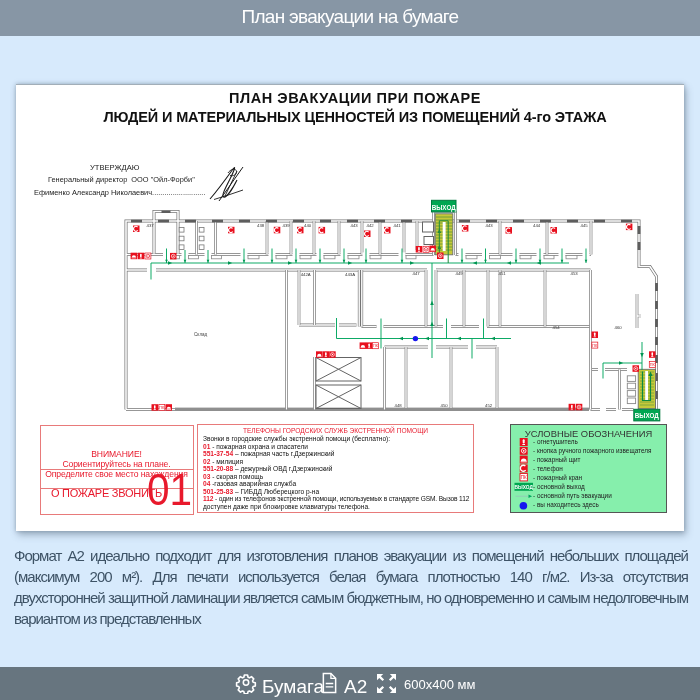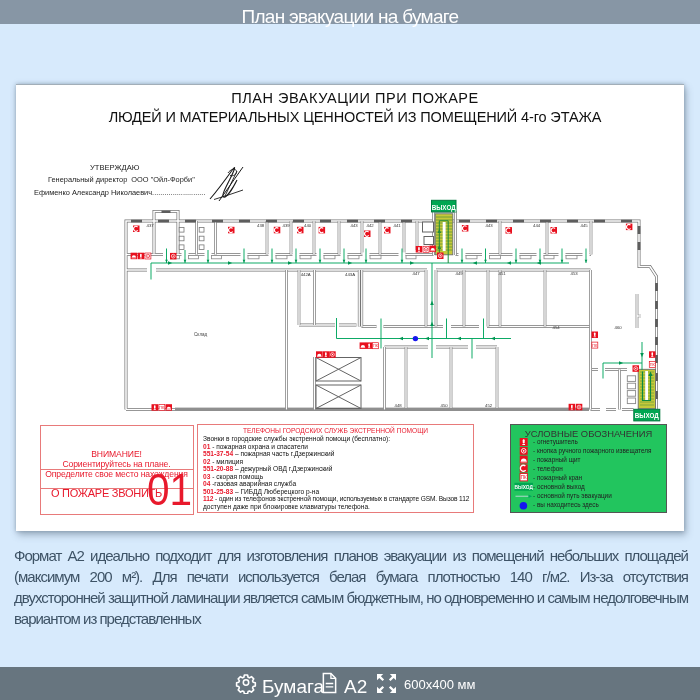--- a/index.html
+++ b/index.html
@@ -1,31 +1,31 @@
 <!DOCTYPE html>
 <html><head><meta charset="utf-8">
 <style>
 html,body{margin:0;padding:0}
 body{width:700px;height:700px;position:relative;background:#d7eafc;font-family:"Liberation Sans",sans-serif;overflow:hidden}
 .abs{position:absolute}
-#topbar{left:0;top:0;width:700px;height:24px;background:#8796a5;color:#fff;text-align:center;font-size:19px;letter-spacing:-0.7px;line-height:34px}
+#topbar{left:0;top:0;width:700px;height:36px;background:#8796a5;color:#fff;text-align:center;font-size:19px;letter-spacing:-0.7px;line-height:34px}
 #botbar{left:0;top:667px;width:700px;height:33px;background:#67757f;color:#fff}
 #card{left:16px;top:84px;width:668px;height:446px;background:#fff;border-top:1px solid #a2aeb8;box-shadow:0 0 4px rgba(90,110,130,.5),2px 4px 7px rgba(90,110,130,.45)}
-#titleblock{left:23px;top:89px;width:664px;text-align:center;color:#111;font-weight:normal;font-size:14.5px;letter-spacing:-0.1px;line-height:18.5px}
+#titleblock{left:23px;top:89px;width:664px;text-align:center;color:#111;font-weight:bold;font-size:14.5px;letter-spacing:-0.1px;line-height:18.5px}
 .sm{color:#222}
 #utv1{left:90px;top:163px;font-size:7.6px}
 #utv2{left:48px;top:174.7px;font-size:7.4px}
 #utv3{left:34px;top:188.4px;font-size:7.4px}
 #attbox1{left:39.5px;top:425px;width:152px;height:39px;border:1px solid #e87a7a;color:#e8192c;text-align:center;font-size:8.6px;letter-spacing:-0.1px;line-height:10.2px;padding-top:23px}
 #attbox2{left:39.5px;top:469px;width:152px;height:43.5px;border:1px solid #e87a7a;color:#e8192c}
 #fonebox{left:197px;top:424px;width:275px;height:87px;border:1px solid #e87a7a;font-size:6.6px;color:#111;white-space:nowrap}
 #fonebox .tt{color:#e8192c;text-align:center;font-size:6.6px;margin:2px 0 1px 0}
 #fonebox .ln{margin-left:5px;line-height:7.5px}
 #fonebox b{color:#e8192c}
-#legbox{left:510px;top:423.5px;width:155px;height:87px;border:1px solid #555;background:#22c55e}
+#legbox{left:510px;top:423.5px;width:155px;height:87px;border:1px solid #555;background:#86efac}
 #legbox .tt{text-align:center;color:#333;font-size:9.4px;margin-top:3.5px}
 .legtx{position:absolute;left:22px;font-size:6.4px;color:#222;white-space:nowrap}
 #para{left:14px;top:545px;width:674px;color:#3e5366;font-size:15px;letter-spacing:-1px;line-height:21px}
 #para div{text-align:justify;text-align-last:justify}
 #para div.last{text-align:left;text-align-last:left}
 #botbar span{font-size:19px;position:absolute;top:9px}
 </style></head>
 <body>
 <div class="abs" id="topbar">План эвакуации на бумаге</div>
 <div class="abs" id="card"></div>

